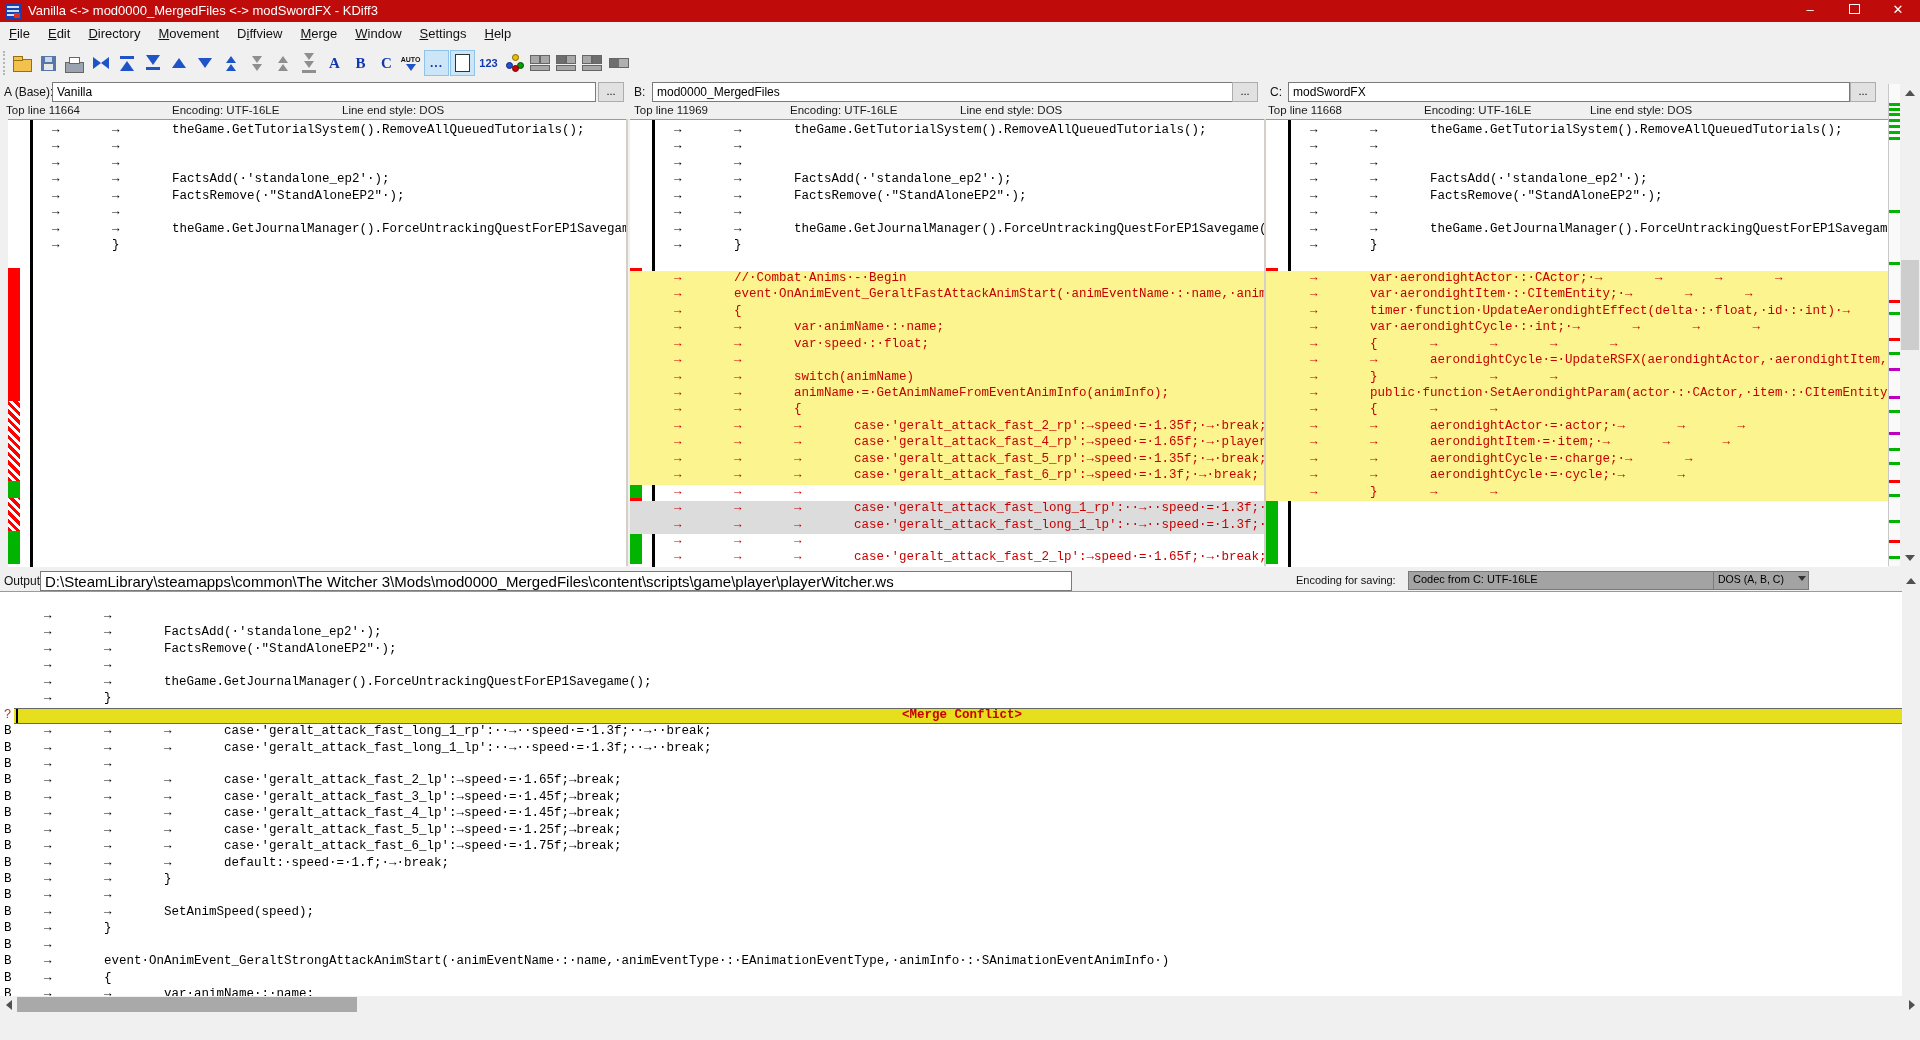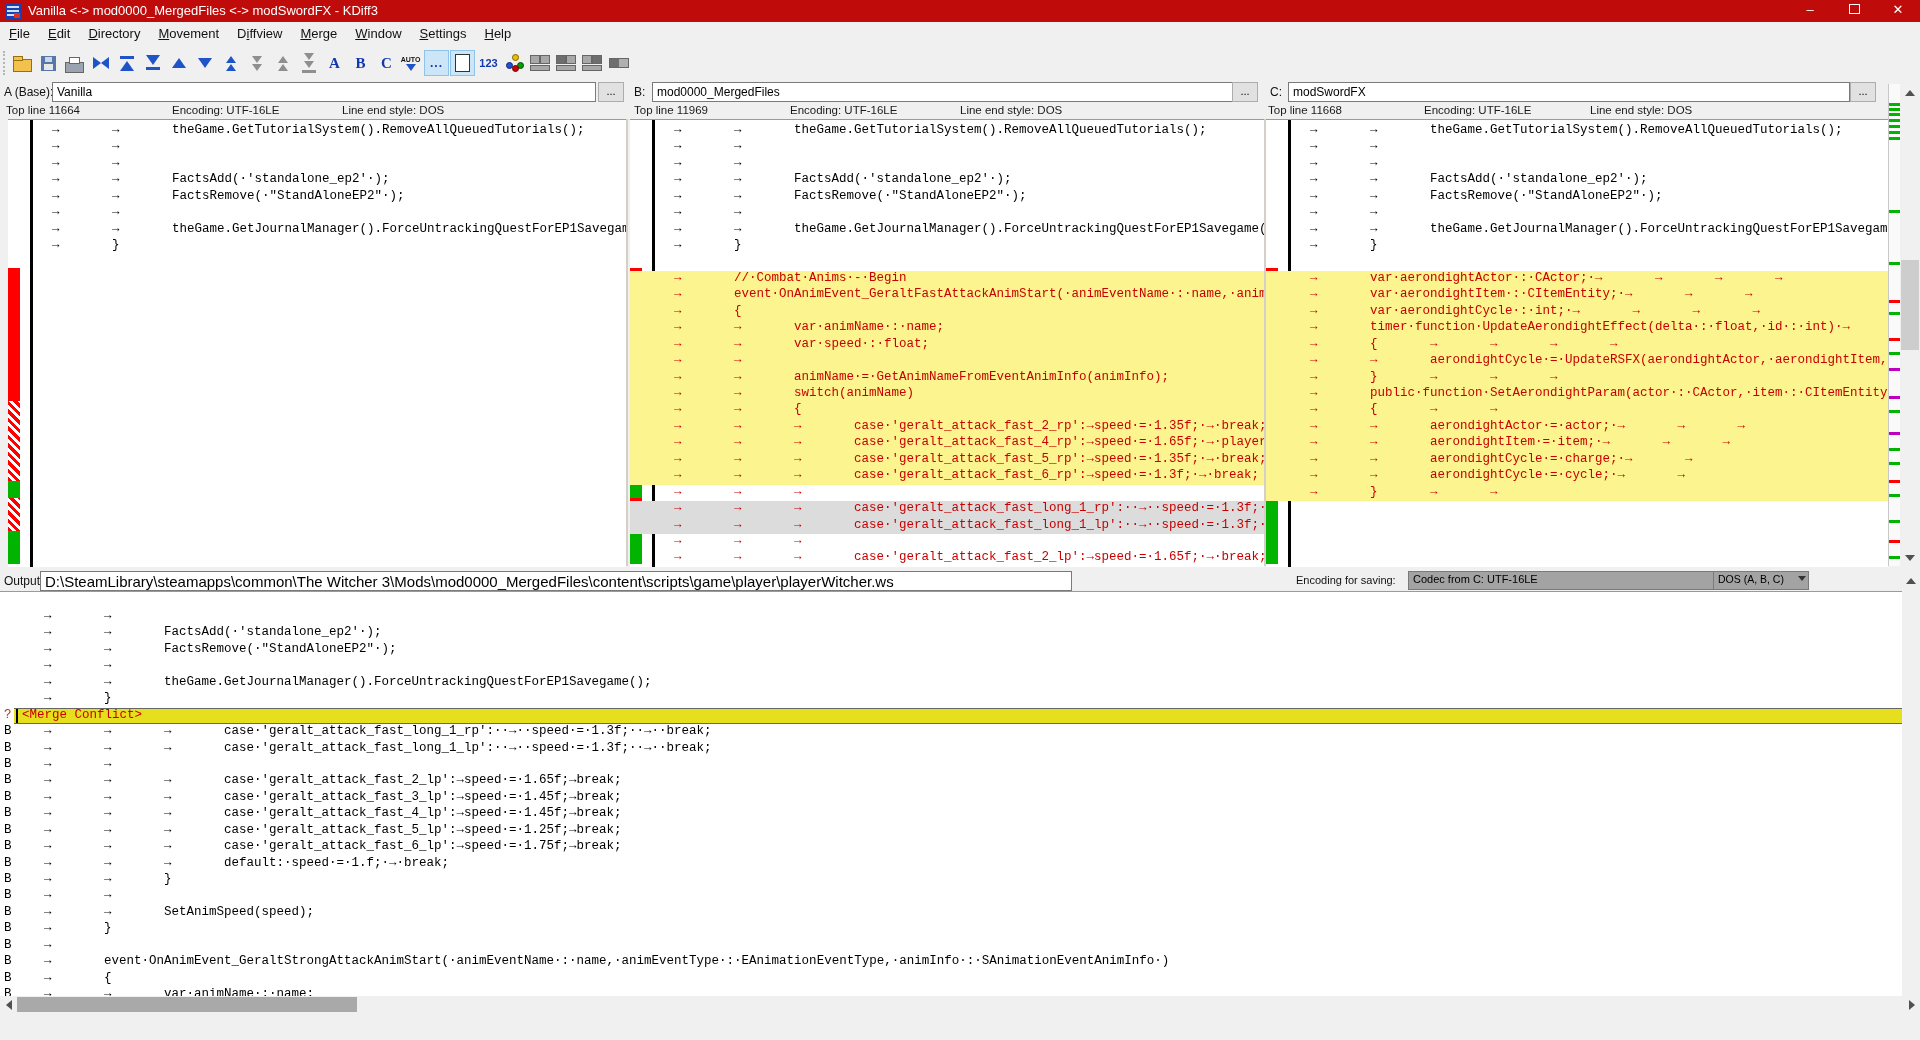--- a/index.html
+++ b/index.html
@@ -96,21 +96,21 @@
   .ddown .da{position:absolute;right:2px;top:4px;width:0;height:0;border-left:4px solid transparent;border-right:4px solid transparent;border-top:5px solid #333;}
   #mvs-up{position:absolute;left:1902px;top:571px;width:17px;height:19px;display:flex;align-items:center;justify-content:center;background:#f0f0f0;}
   
   #mergepane{position:absolute;left:0;top:591px;width:1902px;height:405px;background:#fff;border-top:1px solid #9a9a9a;overflow:hidden;}
   #mergerows{position:absolute;left:0;top:17px;right:0;}
   .mrow{position:relative;height:16.45px;line-height:16.45px;white-space:pre;overflow:hidden;font:12.5px "Liberation Mono","DejaVu Sans Mono",monospace;color:#000;}
   .mrow .gut{position:absolute;left:4px;top:0;width:18px;color:#000;}
   .mrow .gut.q{color:#c03000;}
   .mrow .txt{display:block;padding-left:44px;}
   .mrow.conf .band{position:absolute;left:14px;right:0;top:0;bottom:0;background:var(--mergeyellow,#E6DF1E);border-top:1px solid #666;border-bottom:1px solid #666;}
-  .mrow.conf .txt{position:relative;color:var(--confred,#c80000);font-weight:normal;padding-left:22px;}
+  .mrow.conf .txt{position:relative;color:var(--confred,#c80000);font-weight:bold;padding-left:22px;text-align:center;}
   .mrow.conf .caret{position:absolute;left:16px;top:1px;width:2px;height:14px;background:#000;z-index:2;}
   #mvscol{position:absolute;left:1902px;top:591px;width:18px;height:405px;background:#f0f0f0;}
   
   #hscroll{position:absolute;left:0;top:996px;width:1920px;height:17px;background:#f0f0f0;}
   #hscroll .sbl{position:absolute;left:0;top:0;width:17px;height:17px;display:flex;align-items:center;justify-content:center;}
   #hscroll .sbr{position:absolute;right:0;top:0;width:17px;height:17px;display:flex;align-items:center;justify-content:center;}
   #hscroll .thumb{position:absolute;left:17px;top:1px;width:340px;height:15px;background:#a9a9a9;}
   #bottomstrip{position:absolute;left:0;top:1013px;width:1920px;height:27px;background:#f0f0f0;}
   .sep{position:absolute;top:119px;width:2px;height:447px;background:#d4d0c8;}
 </style>
@@ -314,22 +314,22 @@
         <div class="row">→       →</div>
         <div class="row">→       →       theGame.GetJournalManager().ForceUntrackingQuestForEP1Savegame();</div>
         <div class="row">→       }</div>
         <div class="row"></div>
         <div class="row by cr">→       //·Combat·Anims·-·Begin</div>
         <div class="row by cr">→       event·OnAnimEvent_GeraltFastAttackAnimStart(·animEventName·:·name,·animEventType·:·EAnimationEventType,·animInfo·:·SAnimationEventAnimInfo·)</div>
         <div class="row by cr">→       {</div>
         <div class="row by cr">→       →       var·animName·:·name;</div>
         <div class="row by cr">→       →       var·speed·:·float;</div>
         <div class="row by cr">→       →</div>
+        <div class="row by cr">→       →       switch(animName)</div>
         <div class="row by cr">→       →       animName·=·GetAnimNameFromEventAnimInfo(animInfo);</div>
-        <div class="row by cr">→       →       switch(animName)</div>
         <div class="row by cr">→       →       {</div>
         <div class="row by cr">→       →       →       case·'geralt_attack_fast_2_rp':→speed·=·1.35f;·→·break;</div>
         <div class="row by cr">→       →       →       case·'geralt_attack_fast_4_rp':→speed·=·1.65f;·→·player;</div>
         <div class="row by cr">→       →       →       case·'geralt_attack_fast_5_rp':→speed·=·1.35f;·→·break;</div>
         <div class="row by cr">→       →       →       case·'geralt_attack_fast_6_rp':→speed·=·1.3f;·→·break;</div>
         <div class="row cr">→       →       →</div>
         <div class="row bg2 cr">→       →       →       case·'geralt_attack_fast_long_1_rp':··→··speed·=·1.3f;··→··break;</div>
         <div class="row bg2 cr">→       →       →       case·'geralt_attack_fast_long_1_lp':··→··speed·=·1.3f;··→··break;</div>
         <div class="row cr">→       →       →</div>
         <div class="row cr">→       →       →       case·'geralt_attack_fast_2_lp':→speed·=·1.65f;·→·break;</div>
@@ -348,22 +348,22 @@
         <div class="row">→       →</div>
         <div class="row">→       →</div>
         <div class="row">→       →       FactsAdd(·'standalone_ep2'·);</div>
         <div class="row">→       →       FactsRemove(·"StandAloneEP2"·);</div>
         <div class="row">→       →</div>
         <div class="row">→       →       theGame.GetJournalManager().ForceUntrackingQuestForEP1Savegame();</div>
         <div class="row">→       }</div>
         <div class="row"></div>
         <div class="row by cr">→       var·aerondightActor·:·CActor;·→       →       →       →</div>
         <div class="row by cr">→       var·aerondightItem·:·CItemEntity;·→       →       →</div>
+        <div class="row by cr">→       timer·function·UpdateAerondightEffect(delta·:·float,·id·:·int)·→</div>
         <div class="row by cr">→       var·aerondightCycle·:·int;·→       →       →       →</div>
-        <div class="row by cr">→       timer·function·UpdateAerondightEffect(delta·:·float,·id·:·int)·→</div>
         <div class="row by cr">→       {       →       →       →       →</div>
         <div class="row by cr">→       →       aerondightCycle·=·UpdateRSFX(aerondightActor,·aerondightItem,·aerondightCharge,·aerondightCycle);</div>
         <div class="row by cr">→       }       →       →       →</div>
         <div class="row by cr">→       public·function·SetAerondightParam(actor·:·CActor,·item·:·CItemEntity,·charge·:·int,·cycle·:·int·)</div>
         <div class="row by cr">→       {       →       →</div>
         <div class="row by cr">→       →       aerondightActor·=·actor;·→       →       →</div>
         <div class="row by cr">→       →       aerondightItem·=·item;·→       →       →</div>
         <div class="row by cr">→       →       aerondightCycle·=·charge;·→       →</div>
         <div class="row by cr">→       →       aerondightCycle·=·cycle;·→       →</div>
         <div class="row by cr">→       }       →       →</div>

